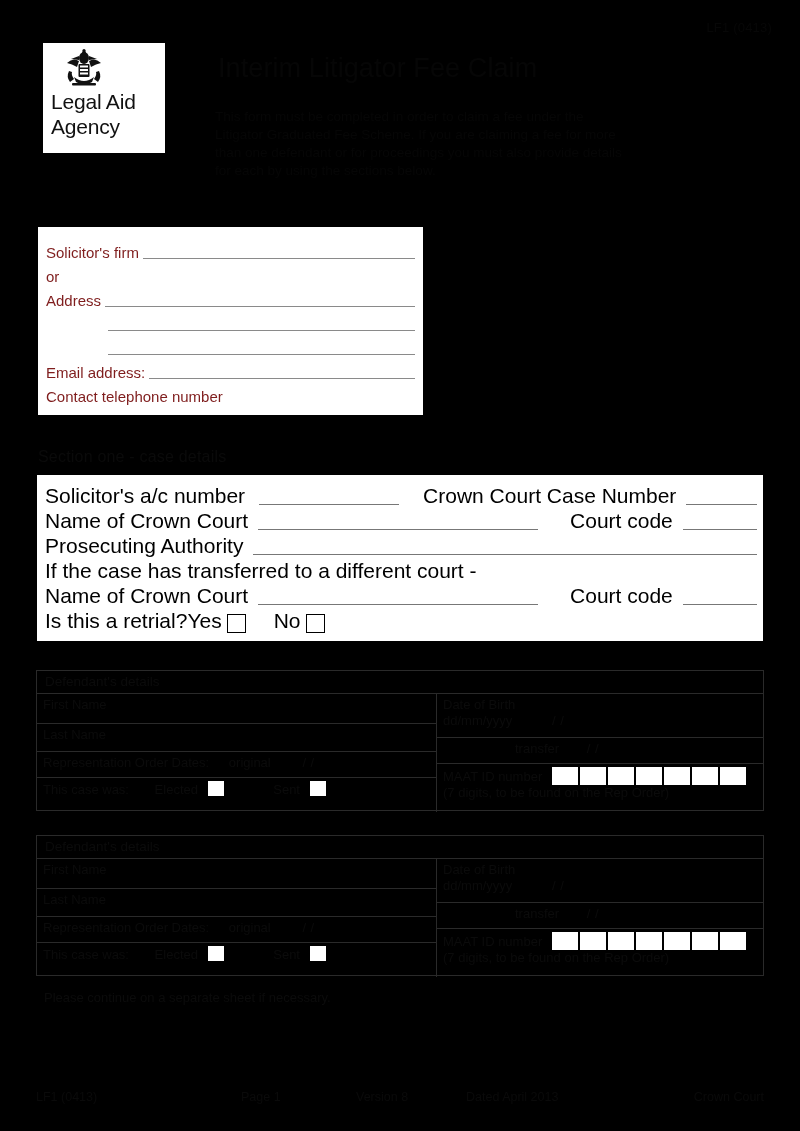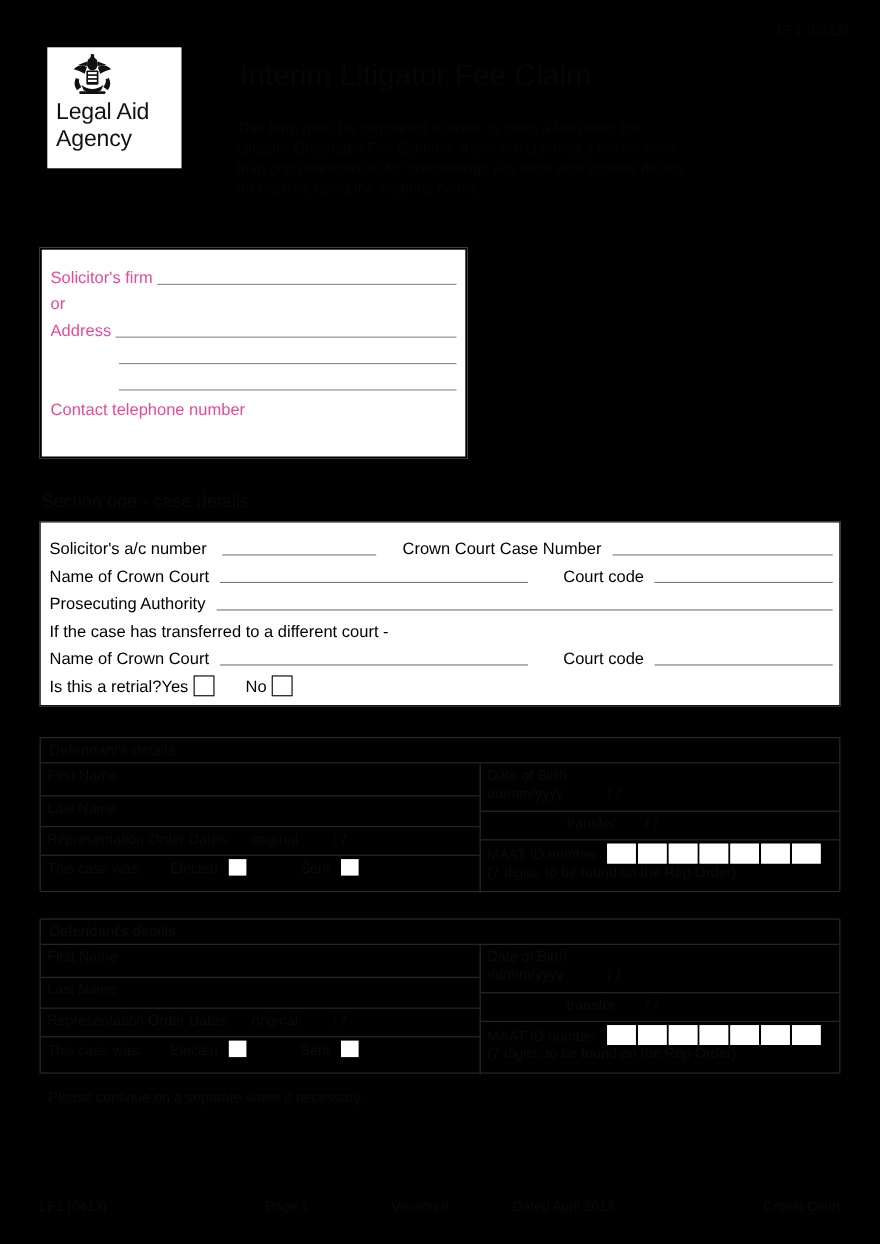--- a/index.html
+++ b/index.html
@@ -93,21 +93,21 @@
     background: #ffffff;
     border: 2px solid #000000;
     box-sizing: border-box;
     padding: 10px 8px 6px 8px;
   }
   .fld-row {
     display: flex;
     align-items: flex-end;
     height: 24px;
     font-size: 15px;
-    color: #ec4899;
+    color: #7f1d1d;
     white-space: nowrap;
   }
   .fld-label { flex: 0 0 auto; padding-right: 4px; }
   .fld-line {
     flex: 1 1 auto;
     border-bottom: 1px solid #8a8a8a;
     height: 16px;
     margin-bottom: 2px;
   }
   .indent-line { margin-left: 62px; }
@@ -131,21 +131,21 @@
     height: 168px;
     background: #ffffff;
     border: 1px solid #000000;
     box-sizing: border-box;
     padding: 8px 6px 6px 8px;
   }
   .sec1-row {
     display: flex;
     align-items: flex-end;
     height: 25px;
-    font-size: 15px;
+    font-size: 21px;
     white-space: nowrap;
   }
   .g-line {
     border-bottom: 1px solid #777;
     height: 16px;
     margin-bottom: 3px;
   }
 
   .cbox {
     display: inline-block;
@@ -301,20 +301,24 @@
       <span class="fld-label">Address</span>
       <span class="fld-line"></span>
     </div>
     <div class="fld-row">
       <span class="fld-line indent-line"></span>
     </div>
     <div class="fld-row">
       <span class="fld-line indent-line"></span>
     </div>
     <div class="fld-row">
+      <span class="fld-label">Email address:</span>
+      <span class="fld-line"></span>
+    </div>
+    <div class="fld-row">
       <span class="fld-label">Contact telephone number</span>
     </div>
   </div>
 
   <div class="section-heading" id="sec1-heading">Section one - case details</div>
 
   <div class="sec1-box">
     <div class="sec1-row">
       <span>Solicitor's a/c number</span>
       <span class="g-line" style="width:140px;margin-left:14px;"></span>

